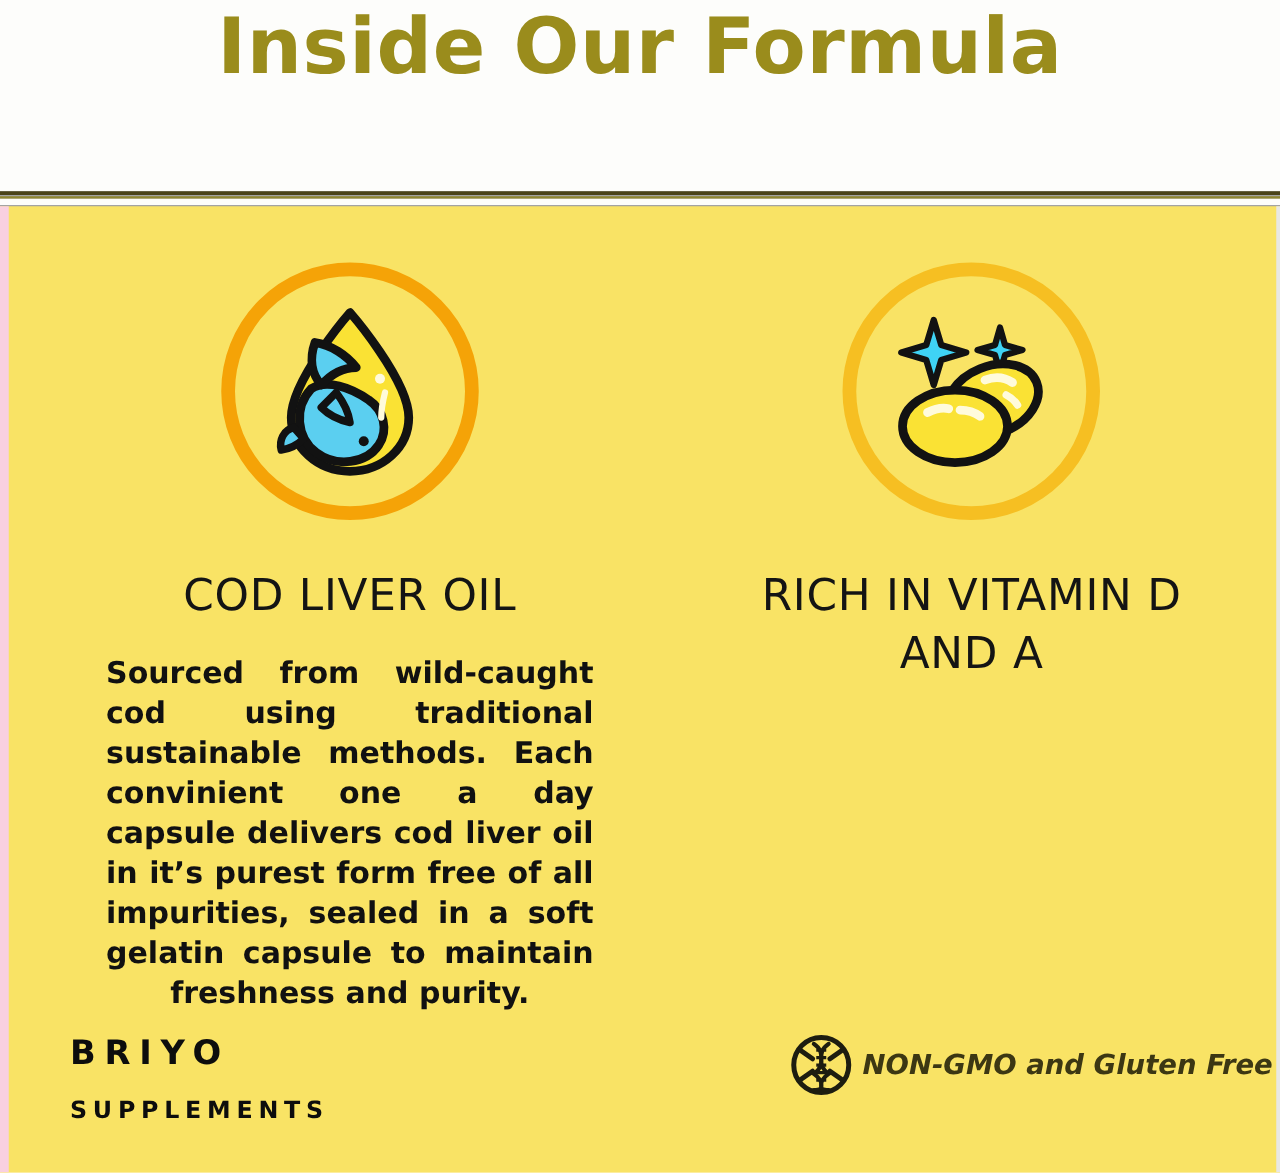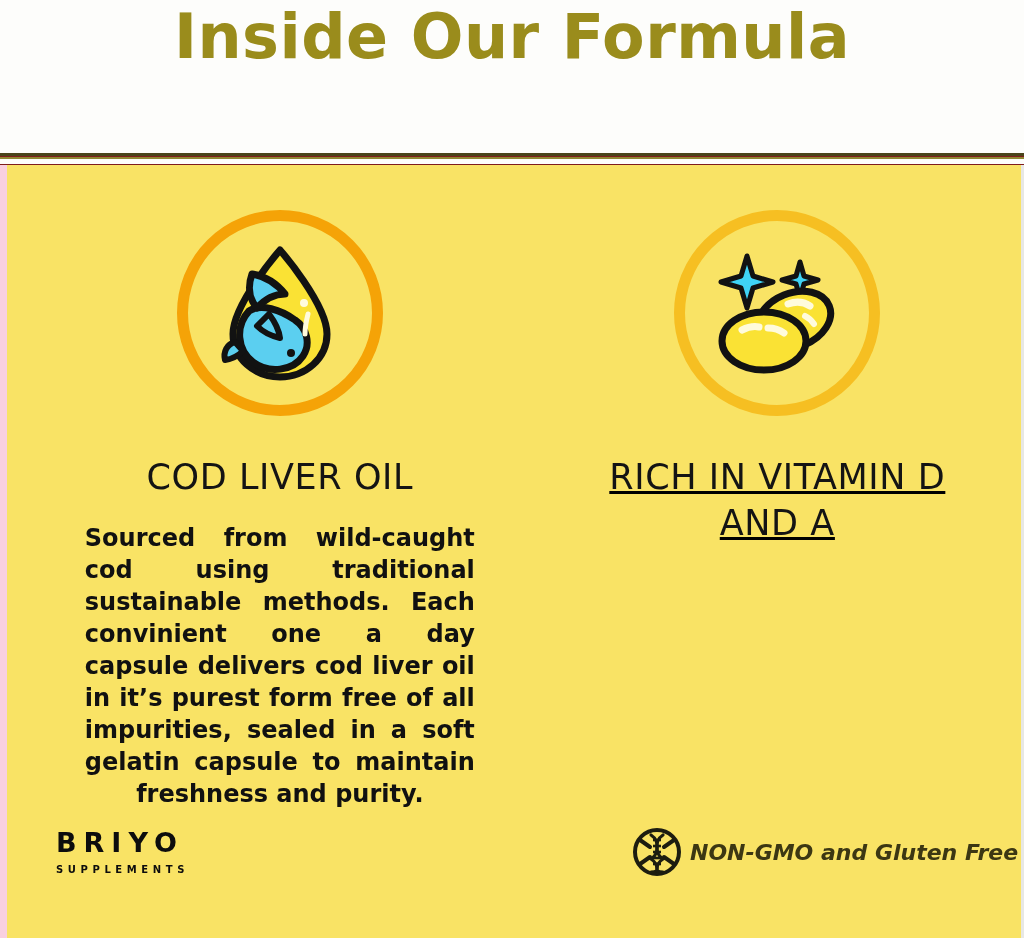--- a/index.html
+++ b/index.html
@@ -10,21 +10,21 @@
     width: 1024px;
     height: 938px;
     background: #ffffff;
     font-family: "DejaVu Sans", "Liberation Sans", sans-serif;
     overflow: hidden;
   }
   .page {
     position: relative;
     width: 1024px;
     height: 722px;
-    background: #7f1d1d;
+    background: #a3a3a3;
   }
 
   
   .header {
     position: absolute;
     left: 0; top: 0;
     width: 1024px;
     height: 153px;
     background: #fdfdfb;
   }
@@ -103,21 +103,21 @@
     flex-direction: row;
   }
   .col {
     width: 50%;
     display: flex;
     flex-direction: column;
     align-items: center;
     box-sizing: border-box;
   }
   .col-left  { padding: 45px 45px 0 40px; margin-left: 29px; }
-  .col-right { padding: 45px 35px 0 40px; text-decoration: underline; }
+  .col-right { padding: 45px 35px 0 40px; }
 
   
   .icon-badge {
     width: 206px;
     height: 206px;
     border-radius: 50%;
     box-sizing: border-box;
     display: flex;
     align-items: center;
     justify-content: center;
@@ -169,26 +169,26 @@
   .brand-name {
     font-family: "DejaVu Sans", "Liberation Sans", sans-serif;
     font-size: 27px;
     font-weight: bold;
     letter-spacing: 7px;
     color: #0d0d0d;
     line-height: 30px;
   }
   .brand-sub {
     font-family: "DejaVu Sans", "Liberation Sans", sans-serif;
-    font-size: 10px;
+    font-size: 19px;
     font-weight: bold;
     letter-spacing: 4.6px;
     color: #0d0d0d;
     line-height: 20px;
-    margin-top: 2px;
+    margin-top: 20px;
   }
   .badge-row {
     position: absolute;
     left: 608px;
     top: -2px;
     display: flex;
     flex-direction: row;
     align-items: center;
   }
   .badge-text {

